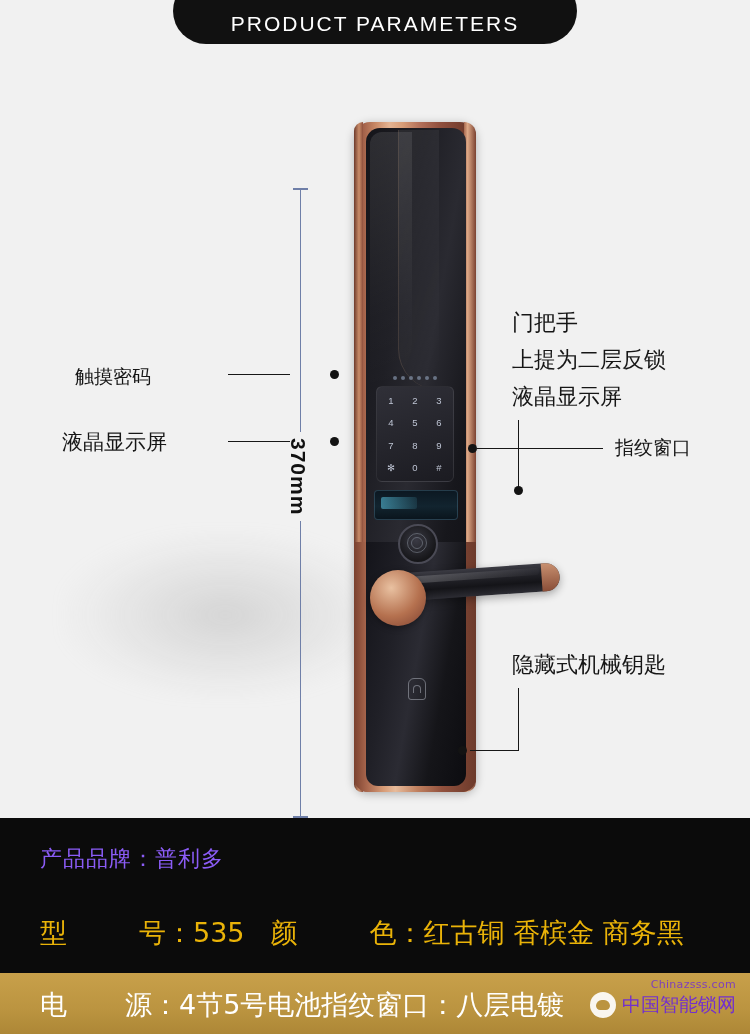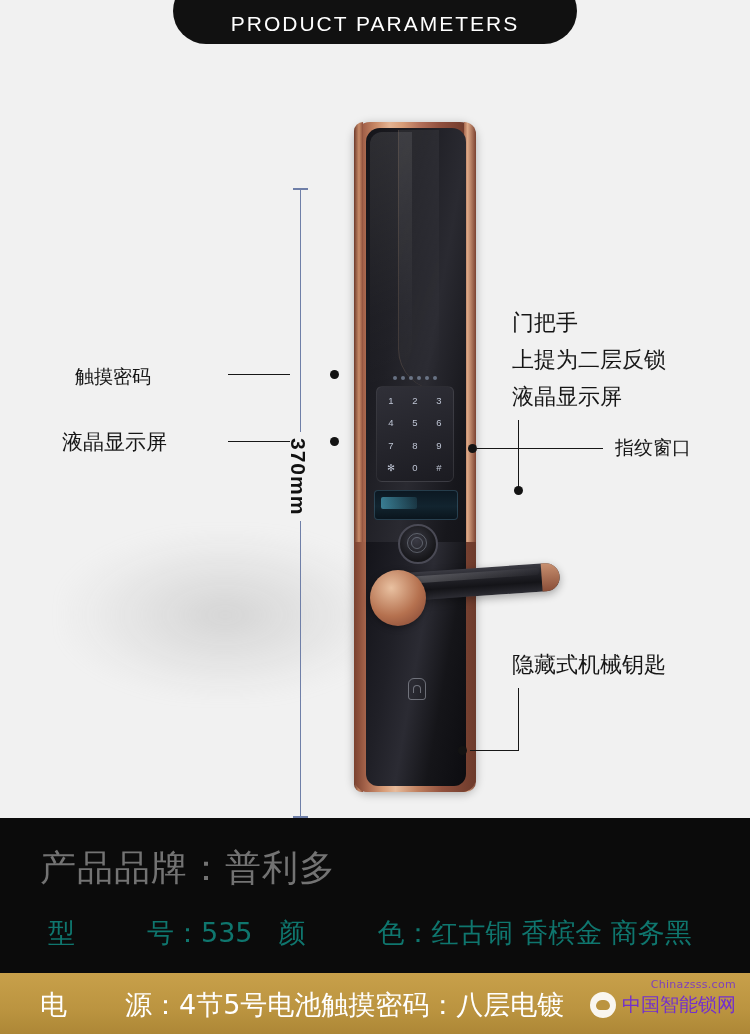--- a/index.html
+++ b/index.html
@@ -400,34 +400,33 @@
     left: 0;
     top: 818px;
     width: 750px;
     height: 155px;
     background: #0b0b0b;
   }
   .spec-row1 {
     position: absolute;
     left: 40px;
     top: 26px;
-    font-size: 36px;
-    color: #737373;
+    font-size: 22px;
+    color: #8b5cf6;
     letter-spacing: 1px;
     font-family: "DejaVu Sans", "Liberation Sans", sans-serif;
   }
   .spec-row2 {
     position: absolute;
     left: 40px;
     top: 97px;
     font-size: 27px;
-    color: #0f766e;
+    color: #eab308;
     white-space: nowrap;
     font-family: "DejaVu Sans", "Liberation Sans", sans-serif;
-    margin-left: 8px;
   }
   .spec-row2 .sp { display: inline-block; width: 72px; }
   .spec-row2 .sp2 { display: inline-block; width: 26px; }
 
   .spec-gold {
     position: absolute;
     left: 0;
     top: 973px;
     width: 750px;
     height: 61px;
@@ -588,21 +587,21 @@
     <div class="spec-row1">
       <span>产品品牌：</span><span class="sp2"></span><span>普利多</span>
     </div>
     <div class="spec-row2">
       <span>型</span><span class="sp"></span><span>号：</span><span>535</span><span class="sp2"></span><span>颜</span><span class="sp"></span><span>色：</span><span>红古铜 香槟金 商务黑</span>
     </div>
   </div>
 
   <div class="spec-gold">
     <div class="spec-row3">
-      <span>电</span><span class="sp"></span><span>源：</span><span>4节5号电池</span><span class="sp2"></span><span>触摸密码：</span><span>八层电镀</span>
+      <span>电</span><span class="sp"></span><span>源：</span><span>4节5号电池</span><span class="sp2"></span><span>指纹窗口：</span><span>八层电镀</span>
     </div>
   </div>
 
   <div class="watermark">
     <div class="wm-top">Chinazsss.com</div>
     <div class="wm-main">
       <span class="wm-logo"></span>
       <span>中国智能锁网</span>
     </div>
   </div>

